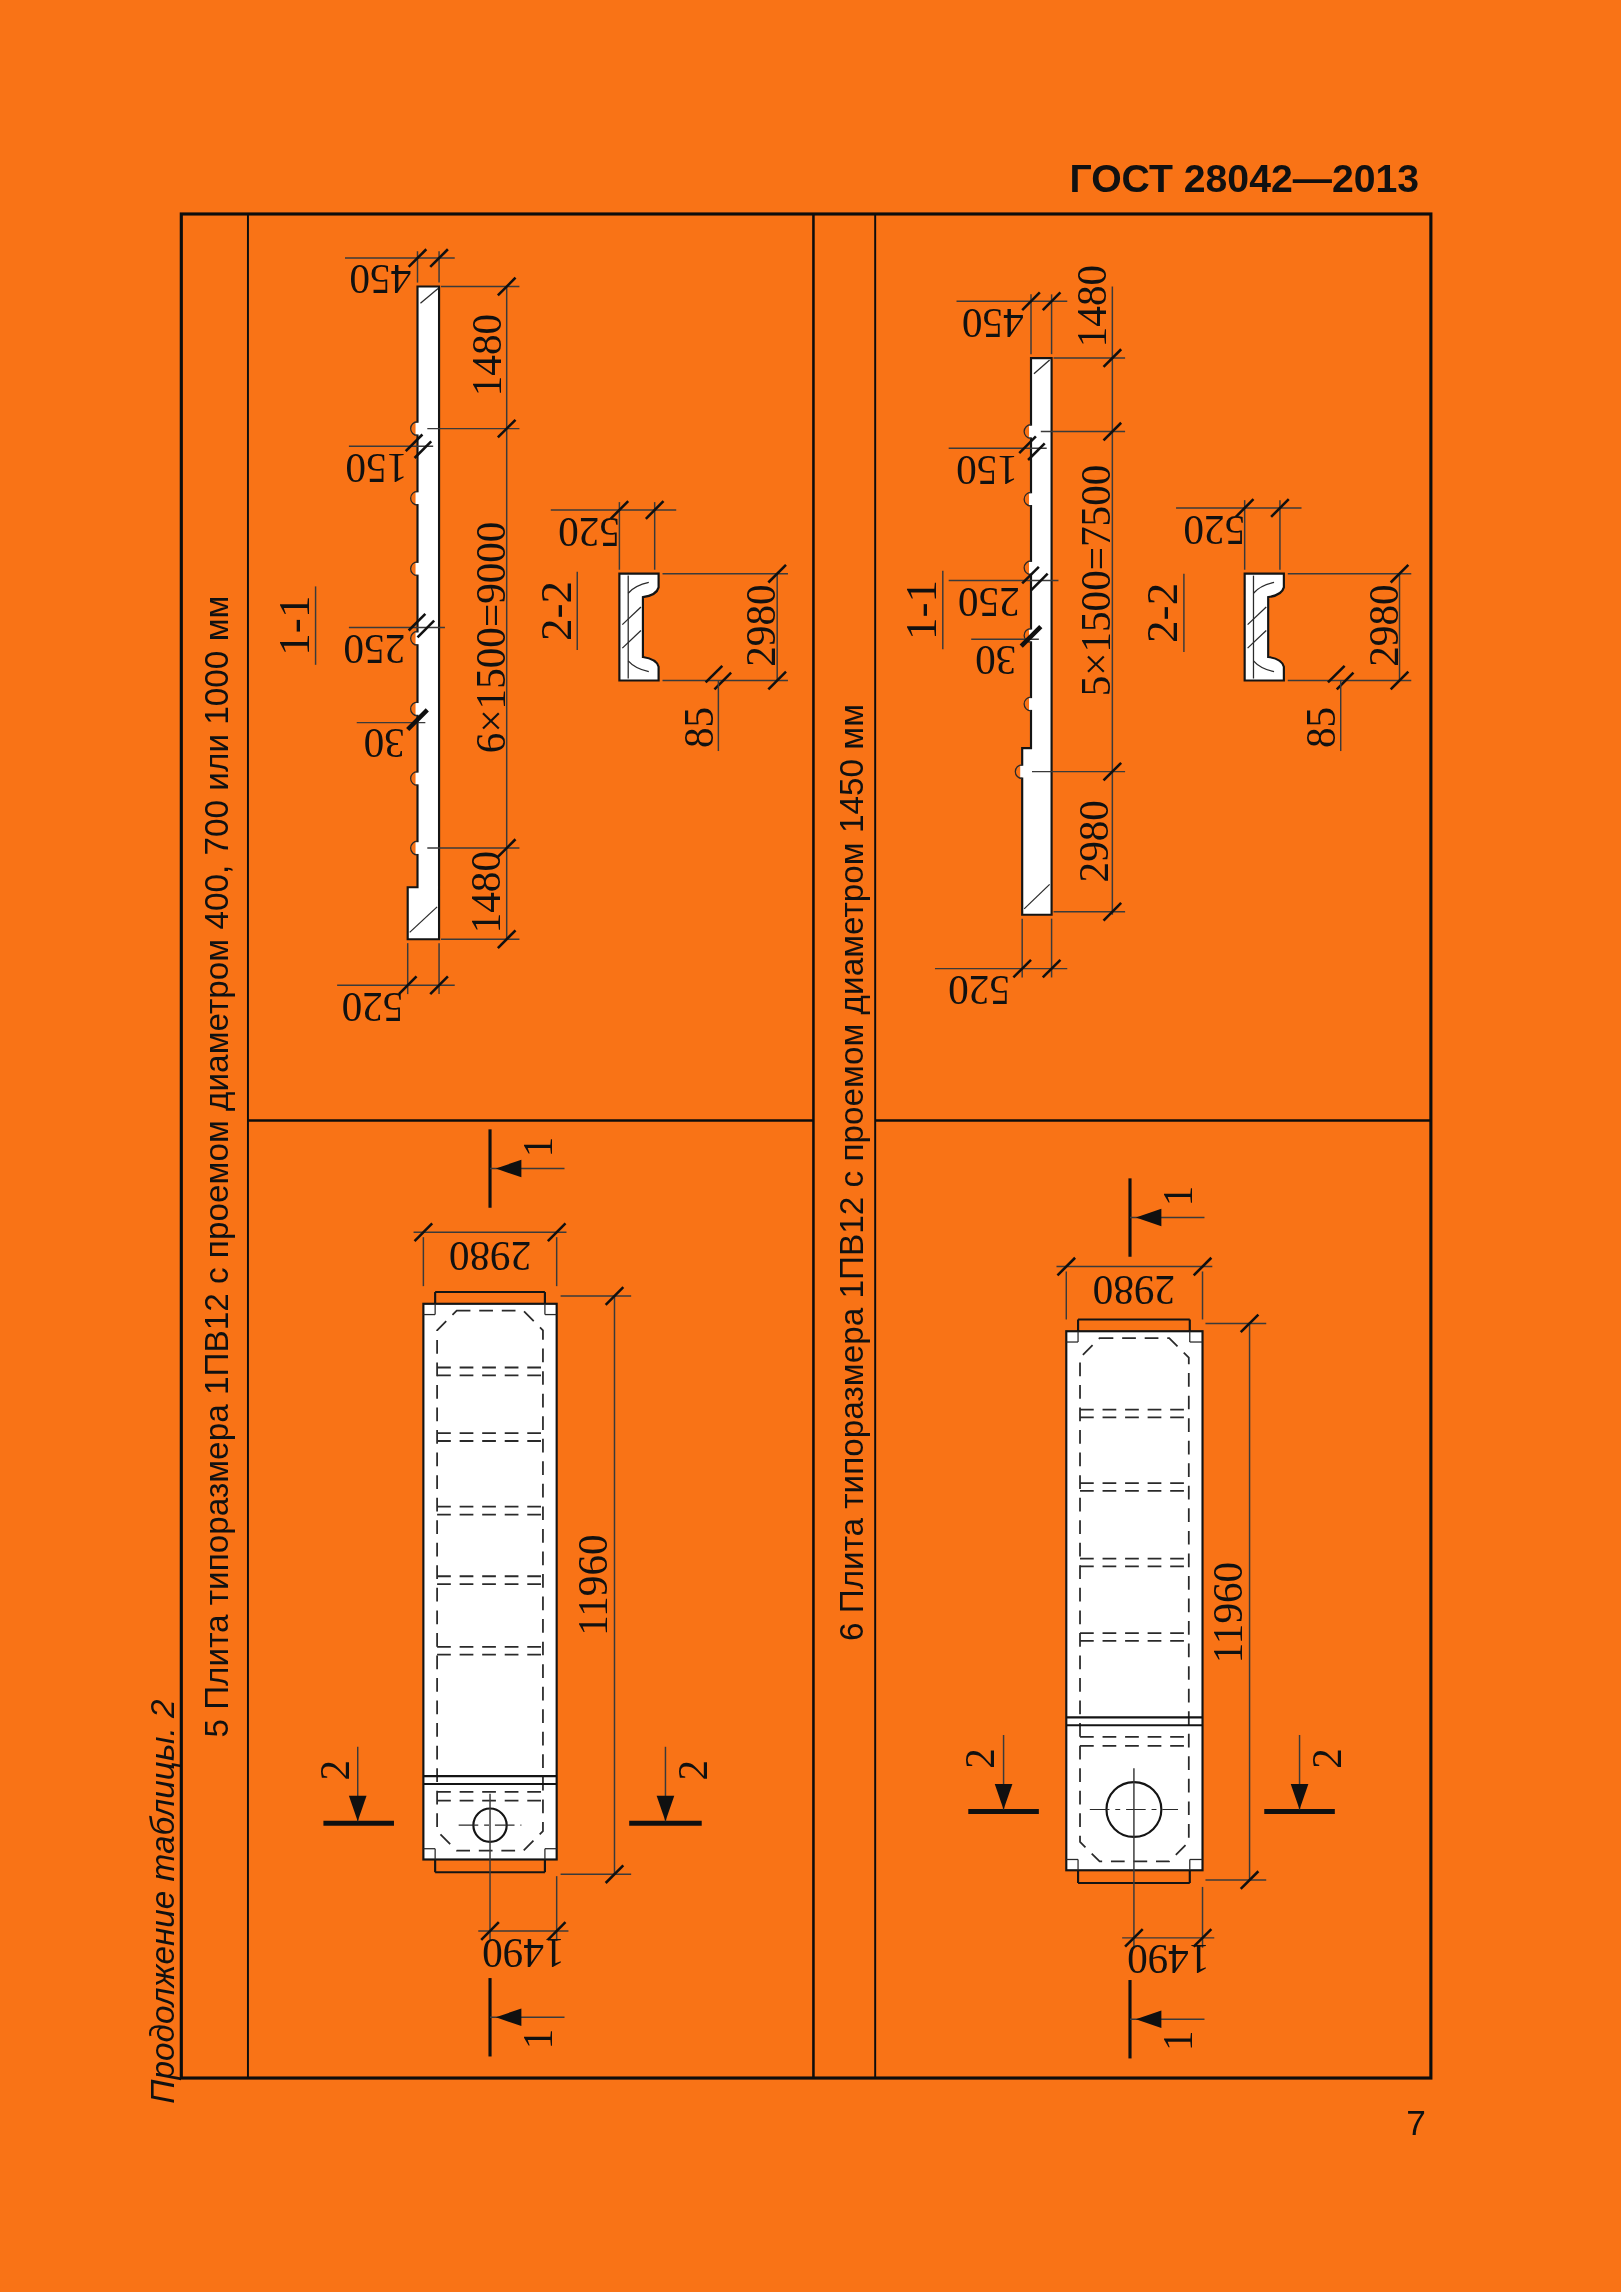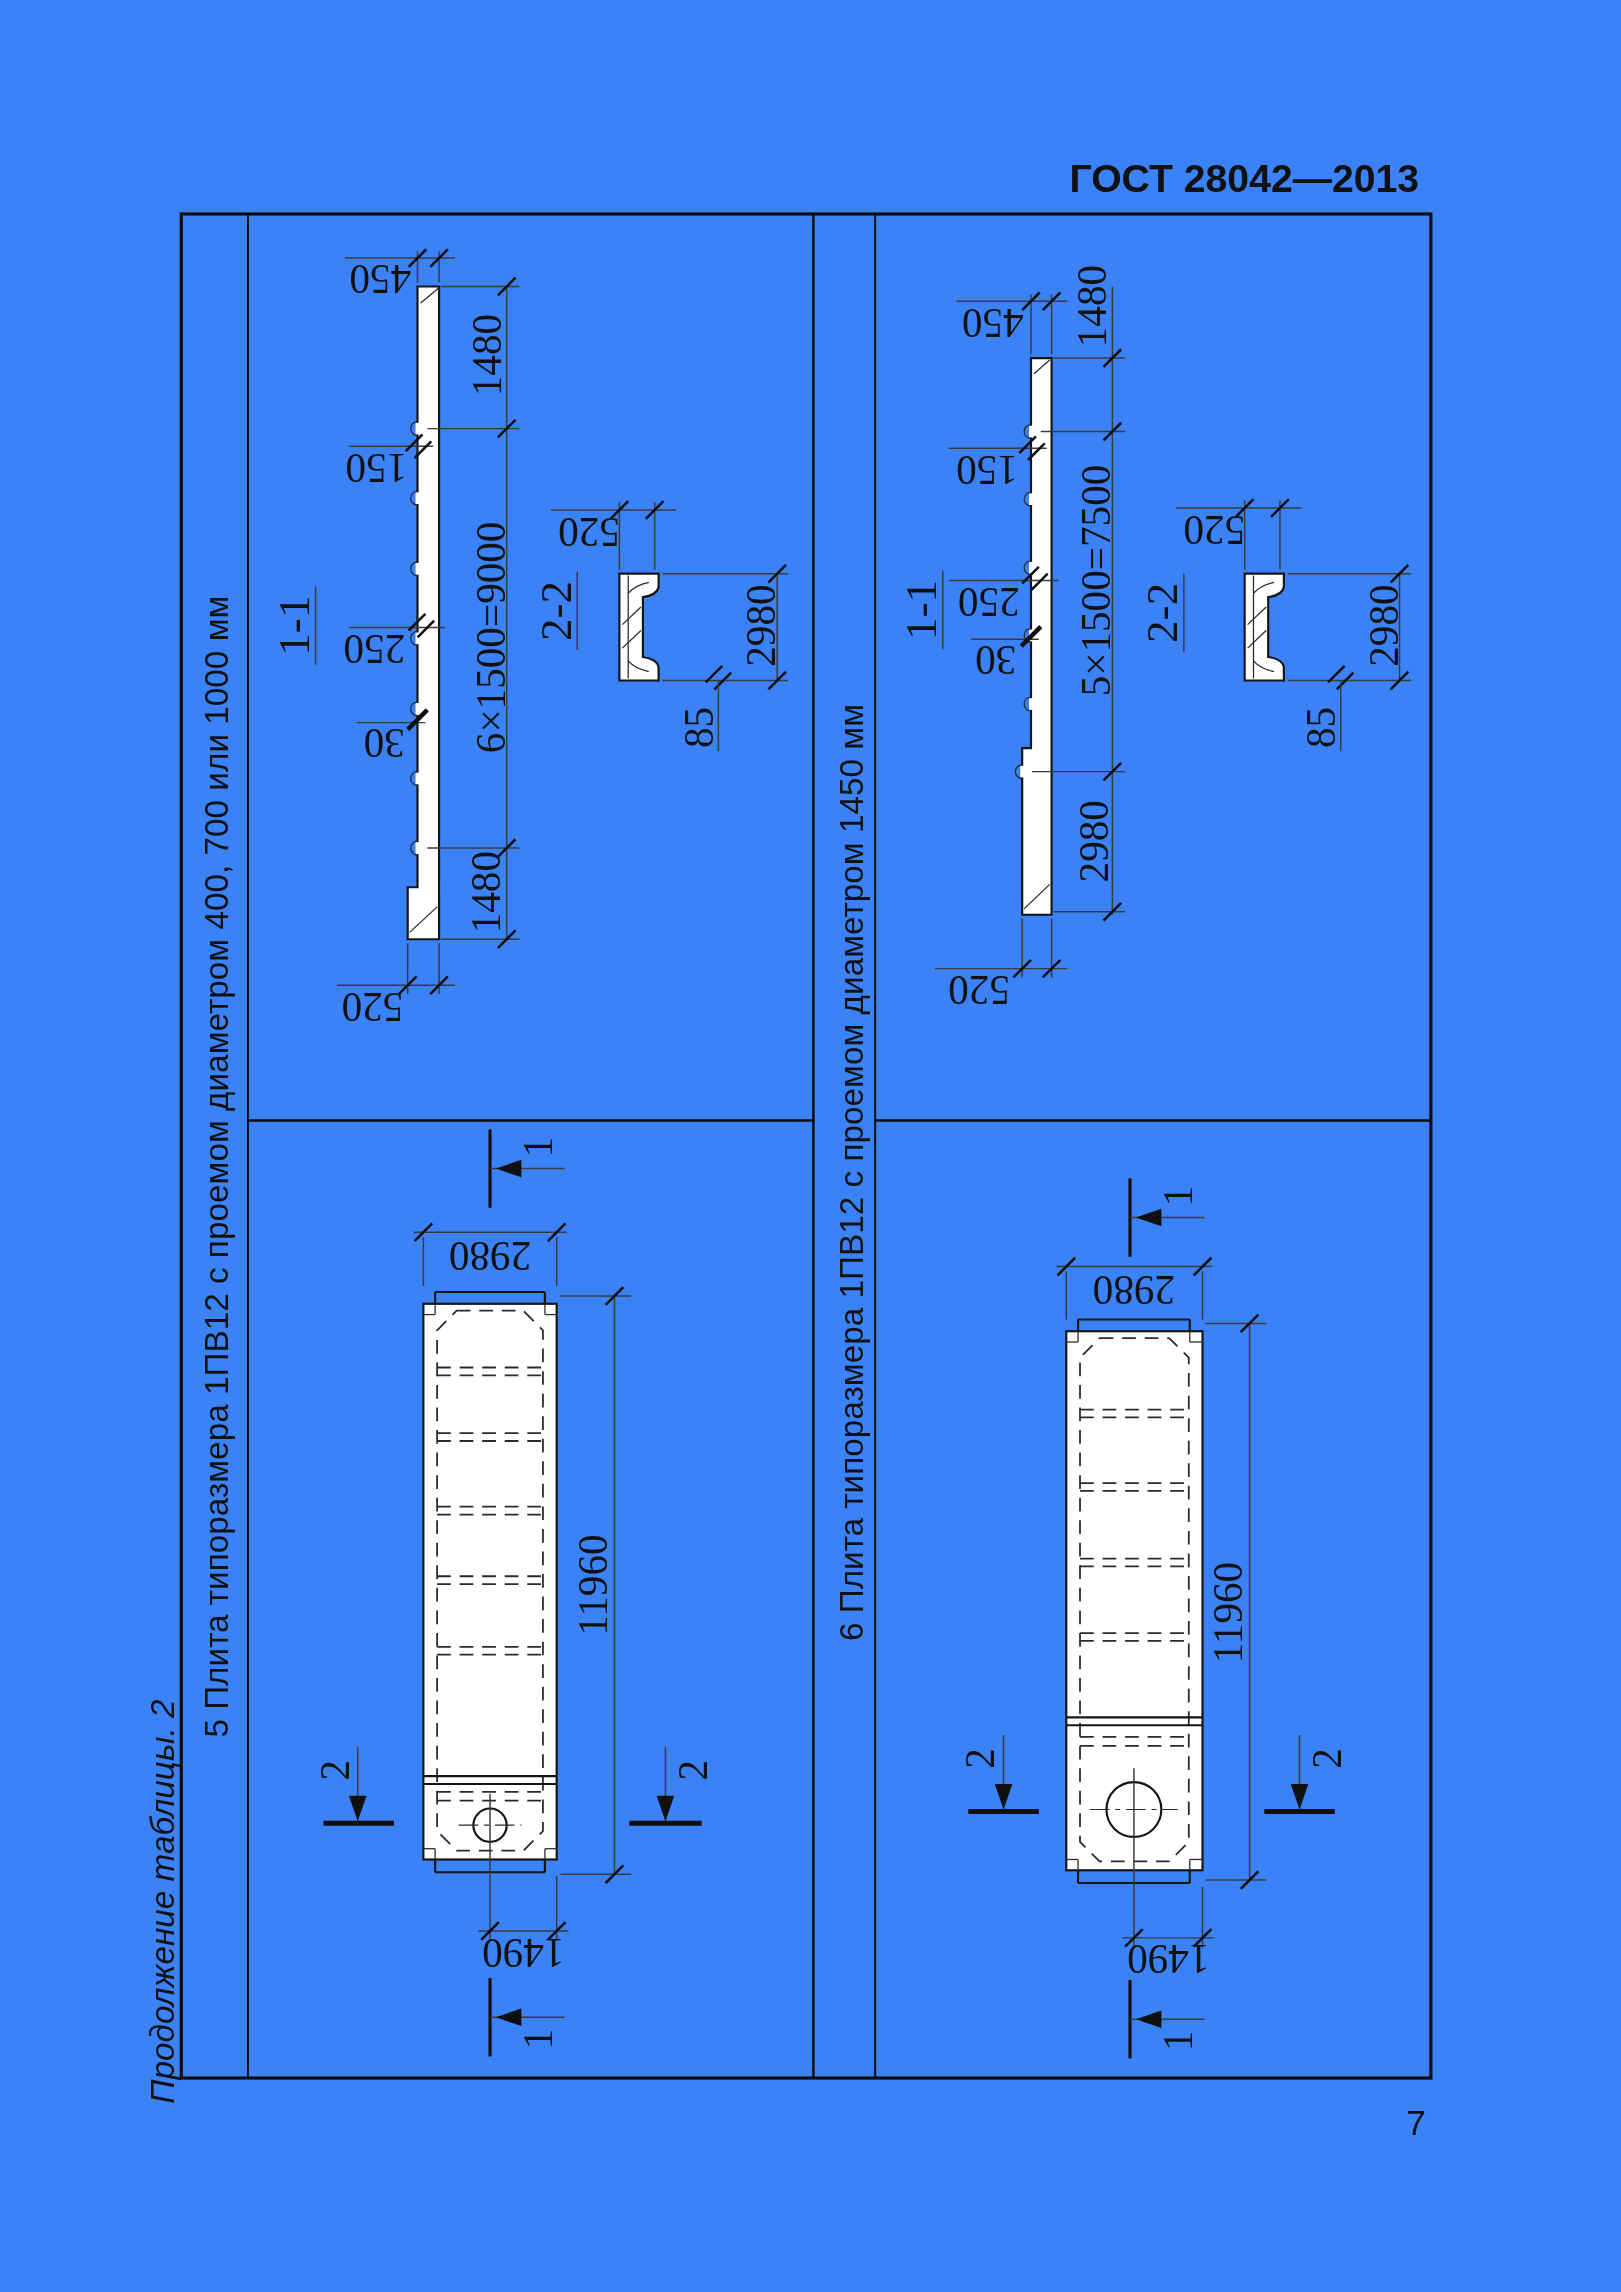--- a/index.html
+++ b/index.html
@@ -1,19 +1,19 @@
 <!DOCTYPE html>
 <html><head>
 <meta charset="utf-8">
 <style>
   html,body{margin:0;padding:0;background:#e8e8e8;}
   .page{
     position:relative;
     width:1621px;height:2293px;
-    background:#3b82f6;
+    background:#f97316;
     font-family:"Liberation Sans", sans-serif;
     overflow:hidden;
   }
   svg{position:absolute;left:0;top:0;}
   
   .ol   {stroke:#141414;stroke-width:2.2;fill:none;}   
   .olf  {stroke:#141414;stroke-width:2.2;fill:#ffffff;}
   .thin {stroke:#2a2a2a;stroke-width:1.3;fill:none;}
   .dl   {stroke:#3a3a3a;stroke-width:1.5;fill:none;}   
   .cut  {stroke:#101010;stroke-width:3.2;fill:none;}   

